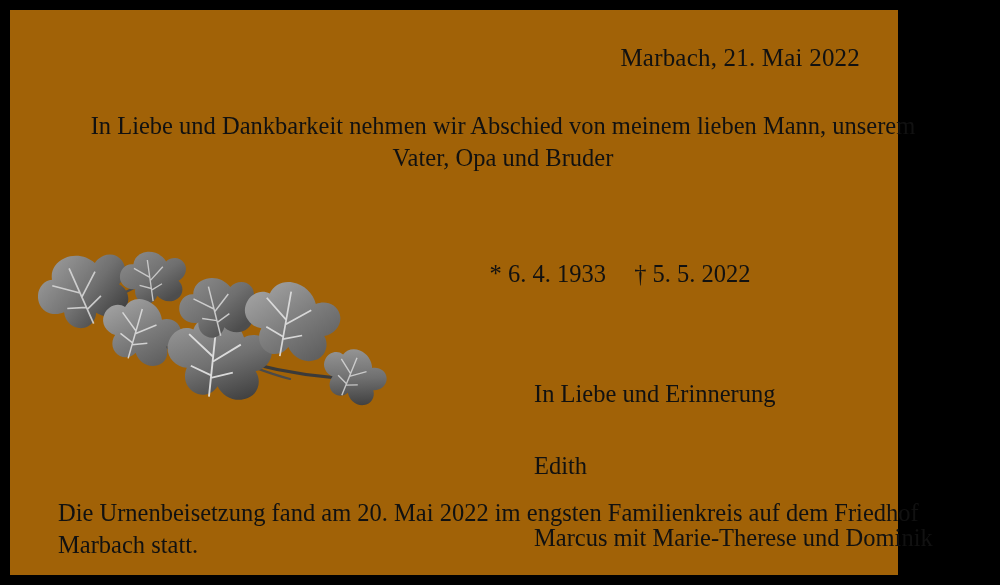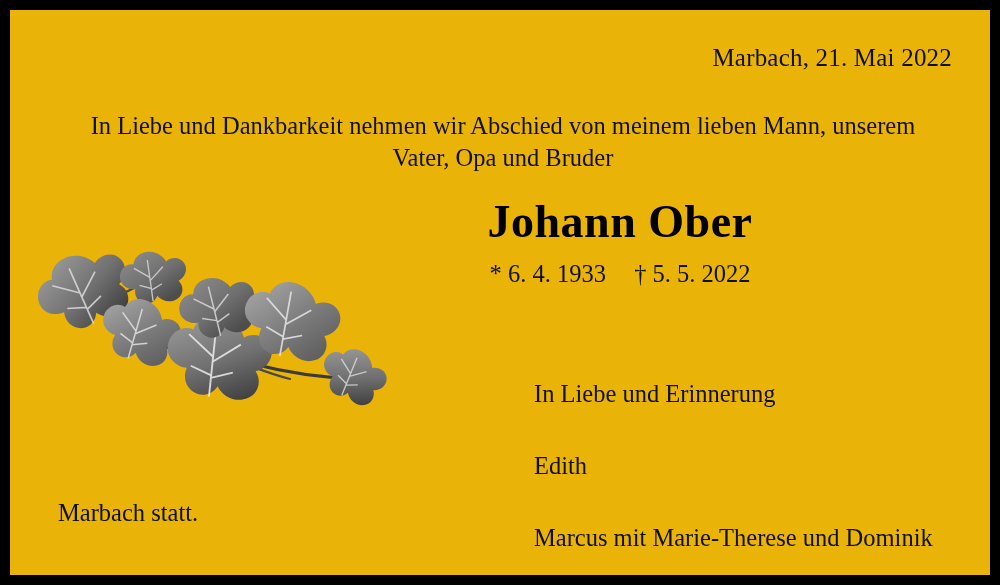--- a/index.html
+++ b/index.html
@@ -10,23 +10,23 @@
   body {
     width: 1000px;
     height: 585px;
     overflow: hidden;
     font-family: "Liberation Serif", serif;
   }
   #obituary {
     position: absolute;
     left: 10px;
     top: 10px;
-    width: 980px;
+    width: 888px;
     height: 565px;
-    background: #eab308;
+    background: #a16207;
     box-sizing: border-box;
   }
   .place-date {
     position: absolute;
     right: 38px;
     top: 34px;
     font-size: 25px;
     color: #111111;
     letter-spacing: 0.2px;
   }
@@ -109,35 +109,35 @@
 
 <div id="obituary">
 
   <div class="place-date">Marbach, 21. Mai 2022</div>
 
   <div class="intro">
     <span class="line">In Liebe und Dankbarkeit nehmen wir Abschied von meinem lieben Mann, unserem</span>
     <span class="line">Vater, Opa und Bruder</span>
   </div>
 
-  <div class="name">Johann Ober</div>
 
   <div class="dates">
     <span>* 6. 4. 1933</span>
     <span class="sep"></span>
     <span>† 5. 5. 2022</span>
   </div>
 
   <div class="family">
     <span class="line">In Liebe und Erinnerung</span>
     <span class="line">Edith</span>
     <span class="line">Marcus mit Marie-Therese und Dominik</span>
   </div>
 
   <div class="closing">
+    <span class="line">Die Urnenbeisetzung fand am 20. Mai 2022 im engsten Familienkreis auf dem Friedhof</span>
     <span class="line">Marbach statt.</span>
   </div>
 
   <div class="ivy">
     <svg viewBox="0 0 360 165" width="360" height="165" xmlns="http://www.w3.org/2000/svg">
       <defs>
         <linearGradient id="leafA" x1="0" y1="0" x2="0.6" y2="1">
           <stop offset="0%" stop-color="#8e8e8e"></stop>
           <stop offset="60%" stop-color="#6f6f6f"></stop>
           <stop offset="100%" stop-color="#4d4d4d"></stop>

